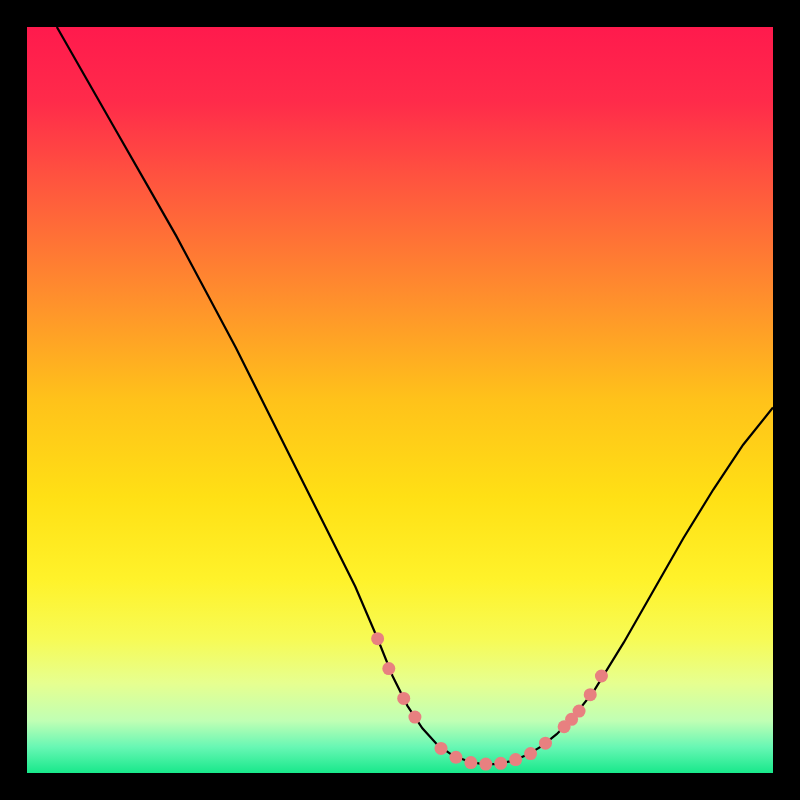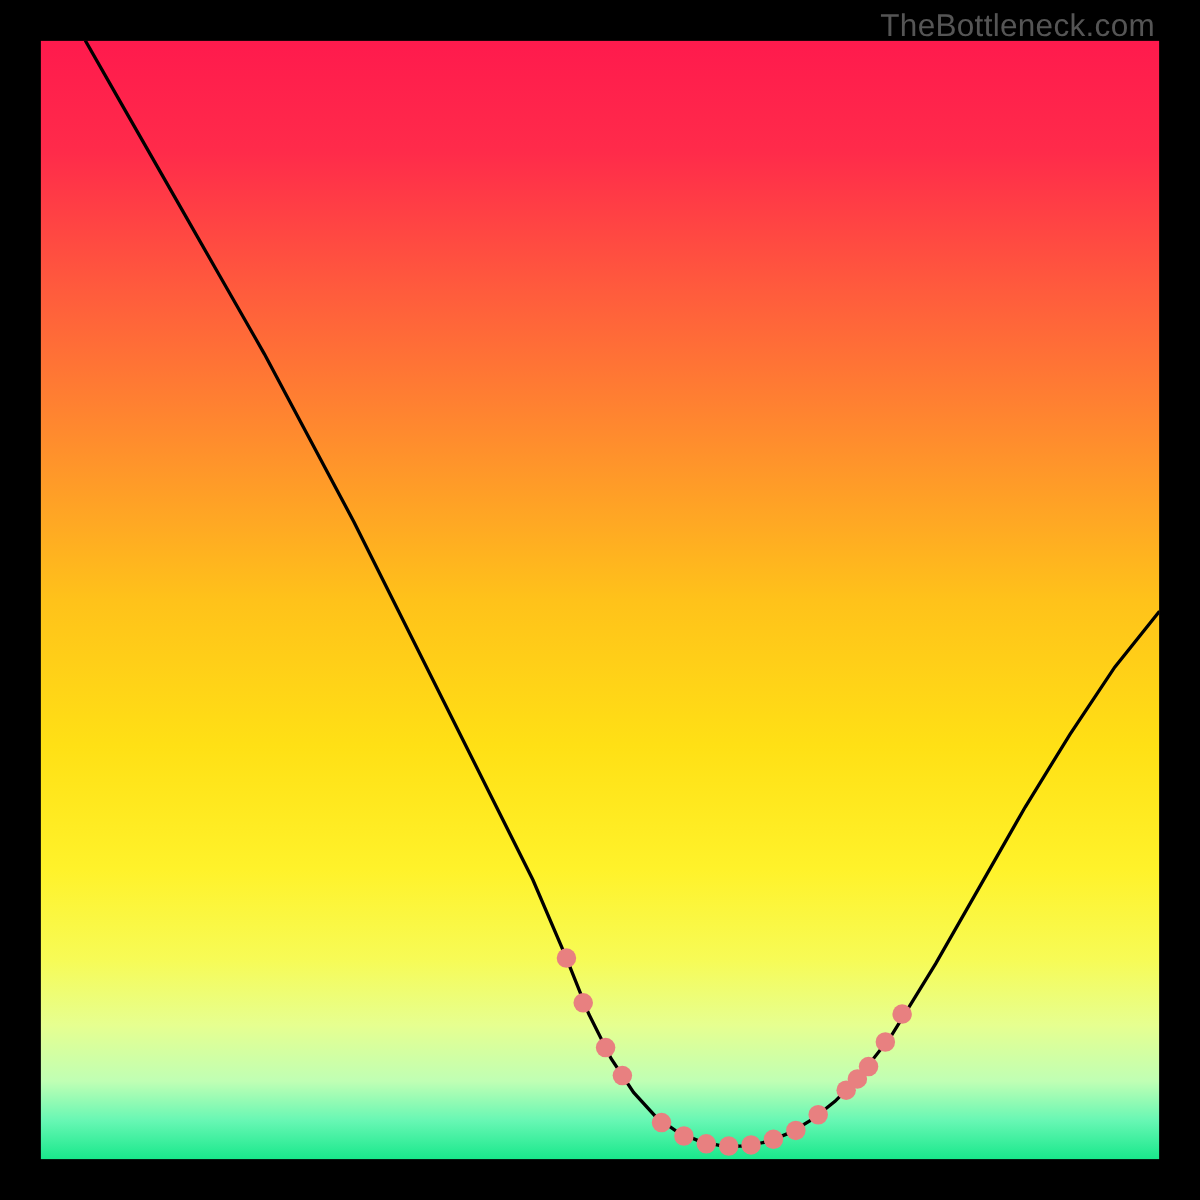--- a/index.html
+++ b/index.html
@@ -46,21 +46,20 @@
     font-size: 21px;
     font-weight: 500;
     color: #555555;
     letter-spacing: 0.2px;
   }
 </style>
 </head>
 <body>
 
 <div class="chart-container">
-  <div class="watermark">TheBottleneck.com</div>
   <div class="plot-area">
     <svg class="gradient-bg" viewBox="0 0 746 746" preserveAspectRatio="none">
       <defs>
         <linearGradient id="bg-grad" x1="0" y1="0" x2="0" y2="1">
             <stop offset="0.00%" stop-color="#ff1a4d"></stop>
             <stop offset="10.00%" stop-color="#ff2b4a"></stop>
             <stop offset="22.00%" stop-color="#ff5a3d"></stop>
             <stop offset="35.00%" stop-color="#ff8a2e"></stop>
             <stop offset="50.00%" stop-color="#ffc21a"></stop>
             <stop offset="63.00%" stop-color="#ffe015"></stop>

